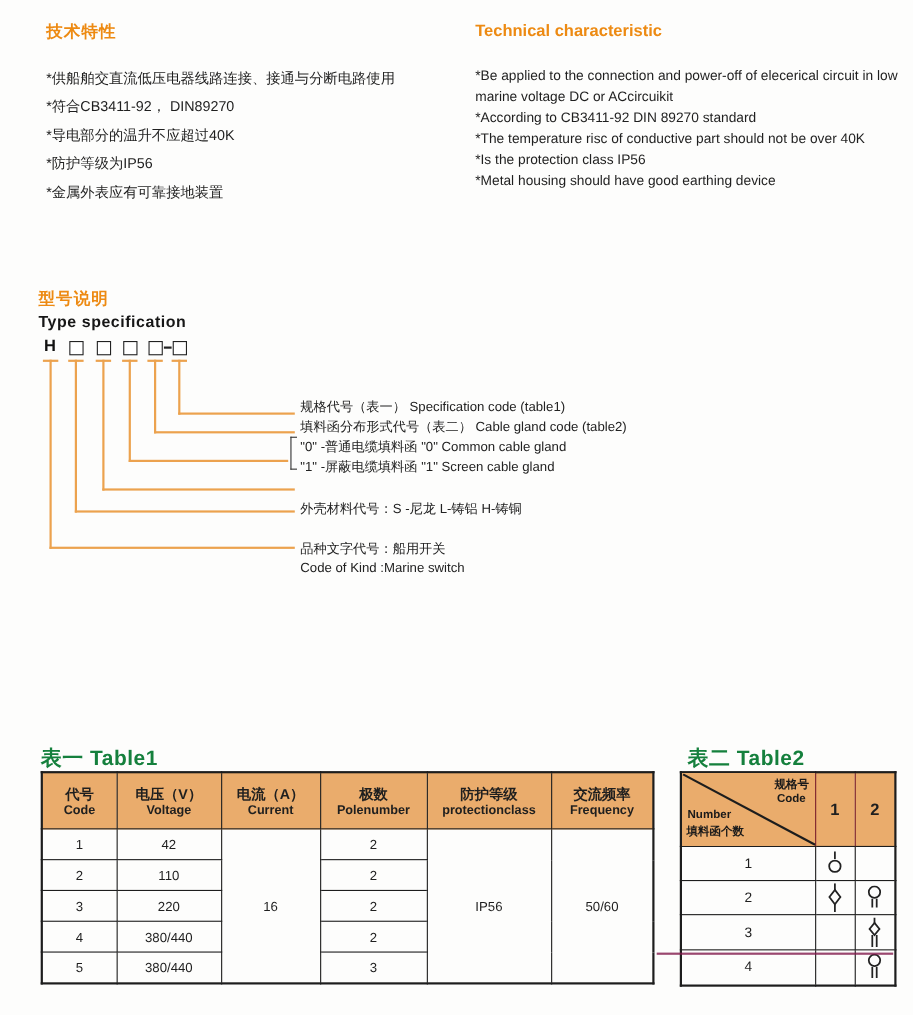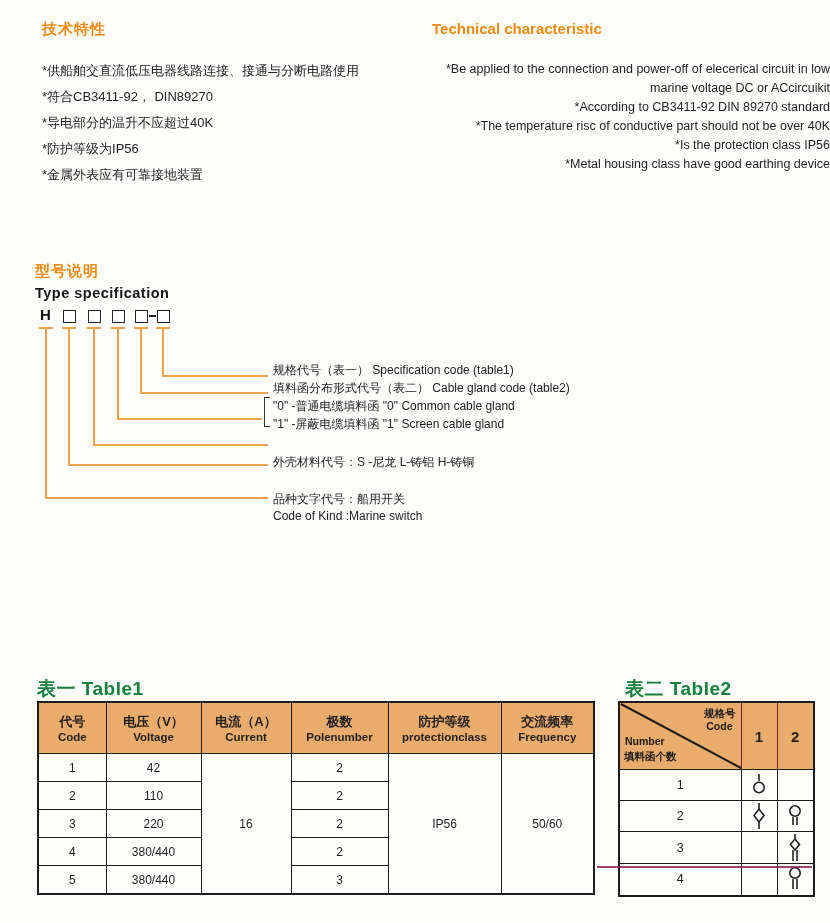--- a/index.html
+++ b/index.html
@@ -56,26 +56,26 @@
   <div class="abs orange-head" style="left:42px;top:20px;">技术特性</div>
   <ul class="abs bullets bullets-zh" style="left:42px;top:58px;">
     <li>*供船舶交直流低压电器线路连接、接通与分断电路使用</li>
     <li>*符合CB3411-92，  DIN89270</li>
     <li>*导电部分的温升不应超过40K</li>
     <li>*防护等级为IP56</li>
     <li>*金属外表应有可靠接地装置</li>
   </ul>
 
   <div class="abs orange-head" style="left:432px;top:20px;letter-spacing:0;">Technical characteristic</div>
-  <ul class="abs bullets bullets-en" style="left:432px;top:60px;text-align:right;">
+  <ul class="abs bullets bullets-en" style="left:432px;top:60px;">
     <li>*Be applied to the connection and power-off of elecerical circuit in low marine voltage DC or ACcircuikit</li>
     <li>*According to CB3411-92   DIN 89270 standard</li>
     <li>*The temperature risc of conductive part should not be over 40K</li>
     <li>*Is the protection class IP56</li>
-    <li>*Metal housing class have good earthing device</li>
+    <li>*Metal housing should have good earthing device</li>
   </ul>
 
   <div class="abs orange-head" style="left:35px;top:262px;">型号说明</div>
   <div class="abs sub-head" style="left:35px;top:285px;">Type specification</div>
 
   <div class="abs code-h" style="left:40px;top:306px;">H</div>
   <div class="abs code-box" style="left:63px;top:310px;"></div>
   <div class="abs code-box" style="left:88px;top:310px;"></div>
   <div class="abs code-box" style="left:112px;top:310px;"></div>
   <div class="abs code-box" style="left:135px;top:310px;"></div>

